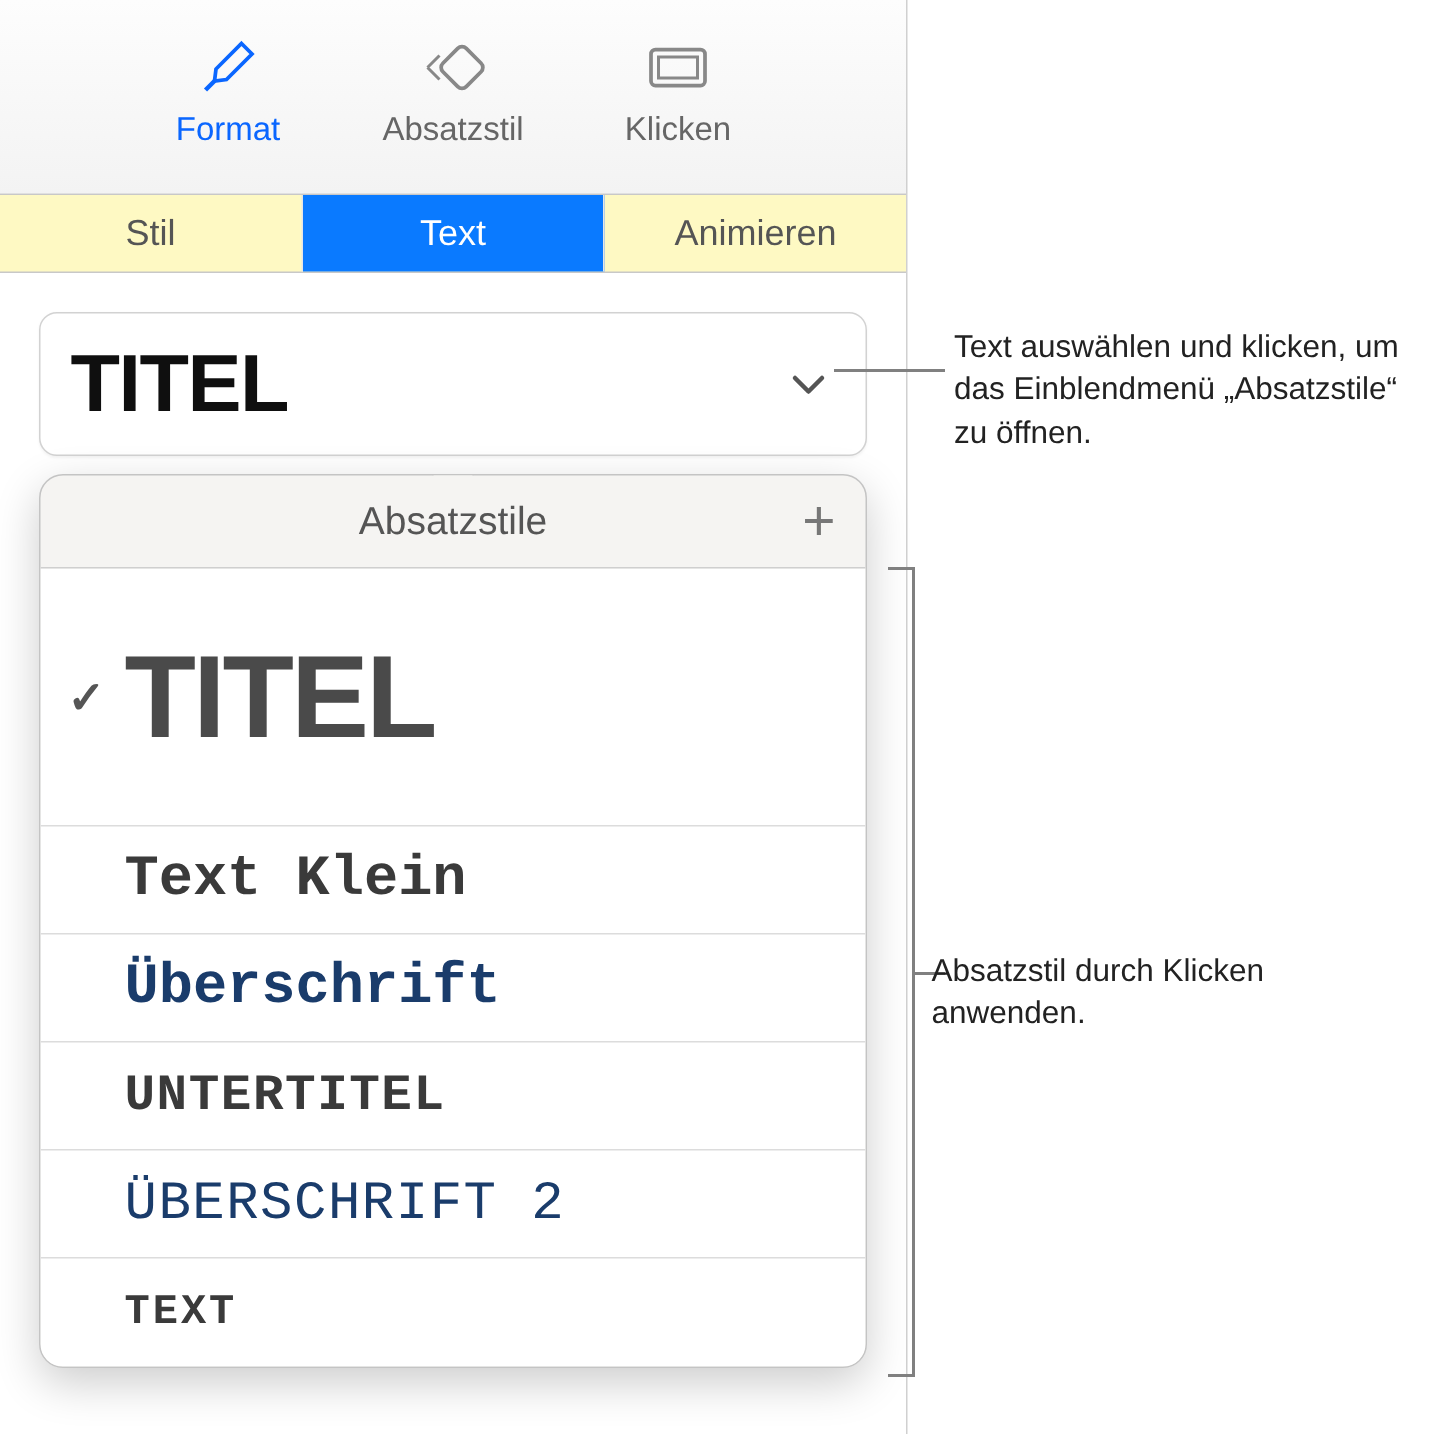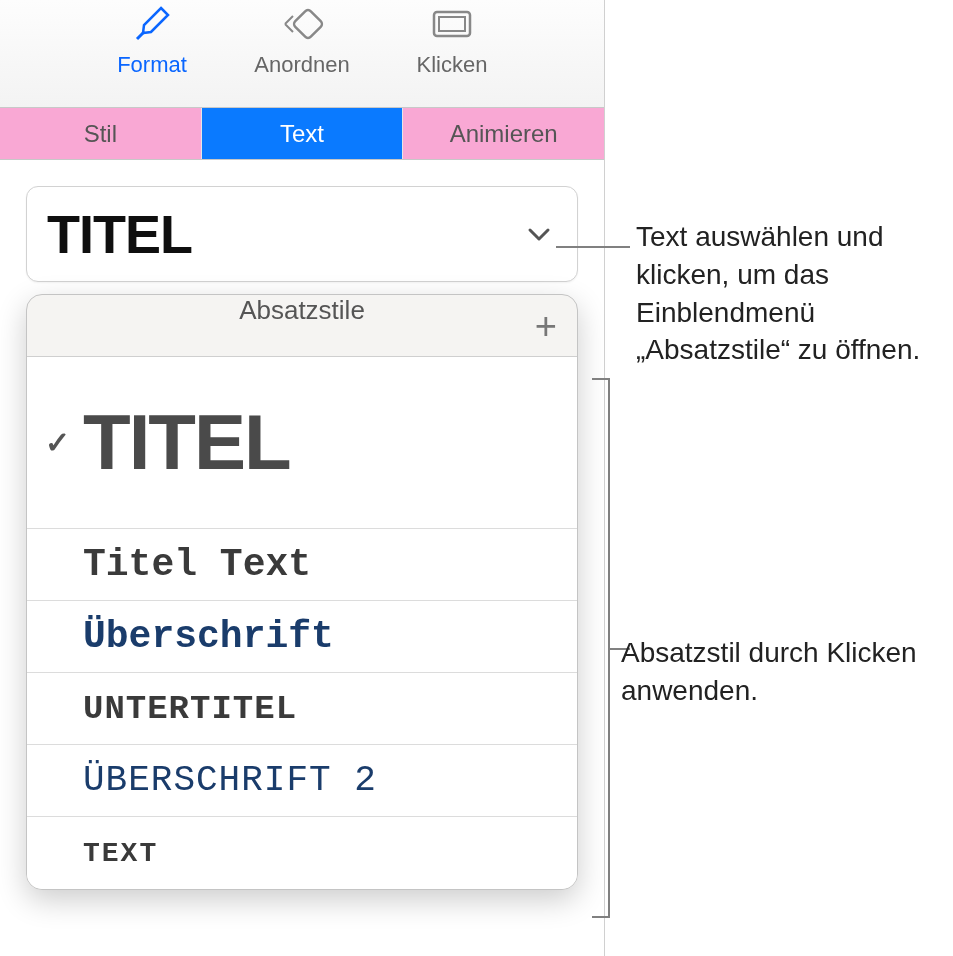--- a/index.html
+++ b/index.html
@@ -17,23 +17,23 @@
     left: 0;
     top: 0;
     width: 605px;
     height: 956px;
     border-right: 1px solid #d0d0d0;
     background: #fff;
   }
 
   
   .toolbar {
-    height: 108px;
-    display: flex;
-    align-items: flex-start;
+    height: 130px;
+    display: flex;
+    align-items: center;
     justify-content: center;
     gap: 30px;
     border-bottom: 1px solid #c8c8c8;
     padding-bottom: 10px;
     background: linear-gradient(#fdfdfd,#f3f3f3);
   }
   .toolbar-item {
     display: flex;
     flex-direction: column;
     align-items: center;
@@ -52,21 +52,21 @@
   .toolbar-item.active svg * { stroke: #0a66ff; }
   .toolbar-item svg * { stroke: #888; }
   .toolbar-label { margin-top: 4px; }
 
   
   .tabs {
     display: flex;
     height: 52px;
     border-bottom: 1px solid #c8c8c8;
     align-items: stretch;
-    background: #f9a8d4;
+    background: #fef9c3;
   }
   .tab {
     flex: 1;
     display: flex;
     align-items: center;
     justify-content: center;
     font-size: 24px;
     color: #555;
     border-right: 1px solid #e5e5e5;
   }
@@ -128,21 +128,21 @@
     left: 50%;
     margin-left: -14px;
     width: 0; height: 0;
     border-left: 14px solid transparent;
     border-right: 14px solid transparent;
     border-bottom: 14px solid #f5f4f2;
     filter: drop-shadow(0 -1px 0 #c4c4c4);
   }
   .popover-head {
     display: flex;
-    align-items: flex-start;
+    align-items: center;
     justify-content: center;
     height: 62px;
     border-bottom: 1px solid #cfcfcf;
     position: relative;
   }
   .popover-title {
     font-size: 26px;
     color: #555;
   }
   .popover-add {
@@ -213,21 +213,21 @@
     font-weight: 700;
     font-size: 28px;
     letter-spacing: 2px;
     color: #3a3a3a;
     text-transform: uppercase;
   }
 
   
   .callout {
     position: absolute;
-    font-size: 28px;
+    font-size: 21px;
     color: #222;
     line-height: 1.35;
   }
   .callout.c1 { left: 636px; top: 218px; width: 310px; }
   .callout.c2 { left: 621px; top: 634px; width: 300px; }
 
   .callout-line {
     position: absolute;
     background: #808080;
   }
@@ -267,21 +267,21 @@
       </div>
       <span class="toolbar-label">Format</span>
     </div>
     <div class="toolbar-item">
       <div class="icon-slot">
         <svg width="46" height="38" viewBox="0 0 46 38" fill="none">
           <rect x="18" y="8" width="22" height="22" rx="4" transform="rotate(45 29 19)" stroke-width="2.5" fill="none"></rect>
           <path d="M6 19 L14 11 M6 19 L14 27" stroke-width="2"></path>
         </svg>
       </div>
-      <span class="toolbar-label">Anordnen</span>
+      <span class="toolbar-label">Absatzstil</span>
     </div>
     <div class="toolbar-item">
       <div class="icon-slot">
         <svg width="44" height="36" viewBox="0 0 44 36" fill="none">
           <rect x="4" y="6" width="36" height="24" rx="3" stroke-width="2.5" fill="none"></rect>
           <rect x="9" y="11" width="26" height="14" stroke-width="2" fill="none"></rect>
         </svg>
       </div>
       <span class="toolbar-label">Klicken</span>
     </div>
@@ -317,21 +317,21 @@
           <span>+</span>
         </span>
       </div>
       <div class="popover-body">
         <div class="style-row big">
           <span class="check">✓</span>
           <span class="row-label row-titel">TITEL</span>
         </div>
         <div class="style-row">
           <span class="check"></span>
-          <span class="row-label row-titelklein">Titel Text</span>
+          <span class="row-label row-titelklein">Text Klein</span>
         </div>
         <div class="style-row">
           <span class="check"></span>
           <span class="row-label row-heading">Überschrift</span>
         </div>
         <div class="style-row">
           <span class="check"></span>
           <span class="row-label row-untertitel">UNTERTITEL</span>
         </div>
         <div class="style-row">

